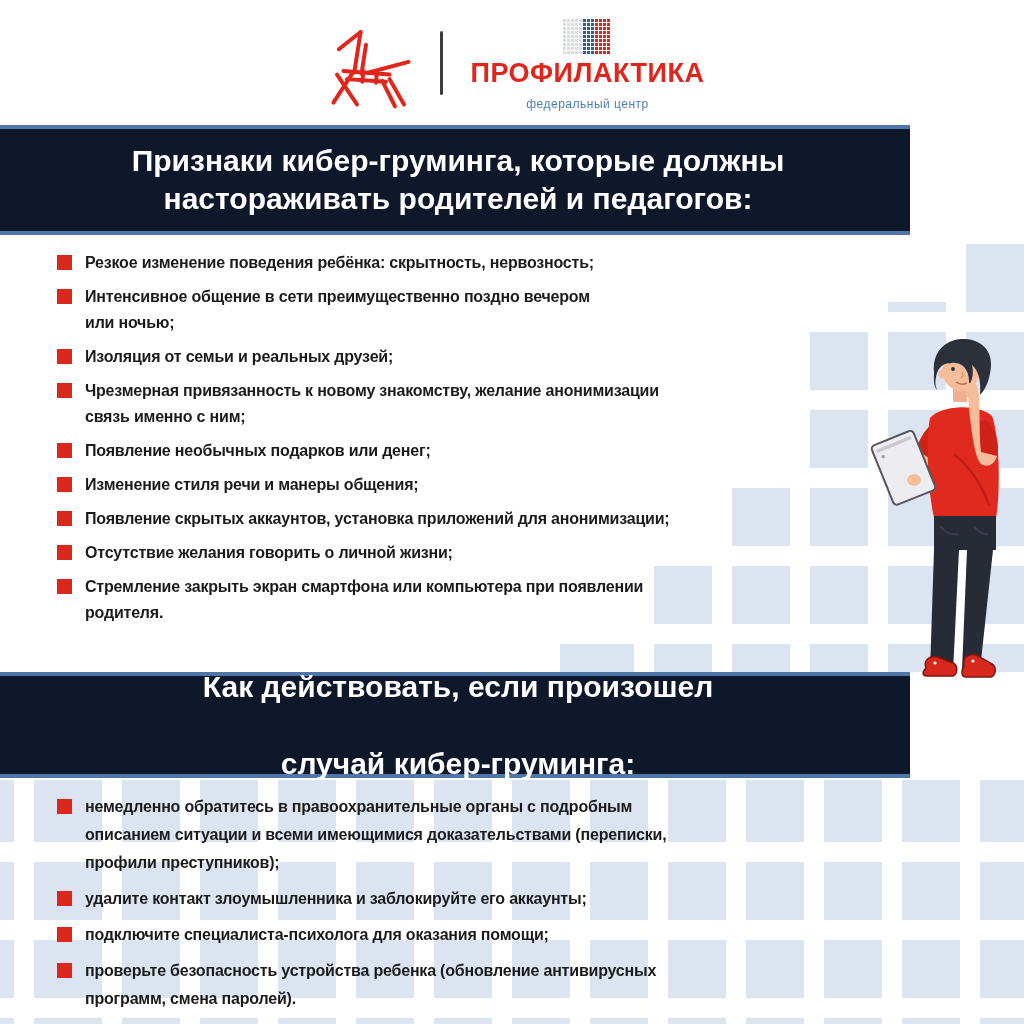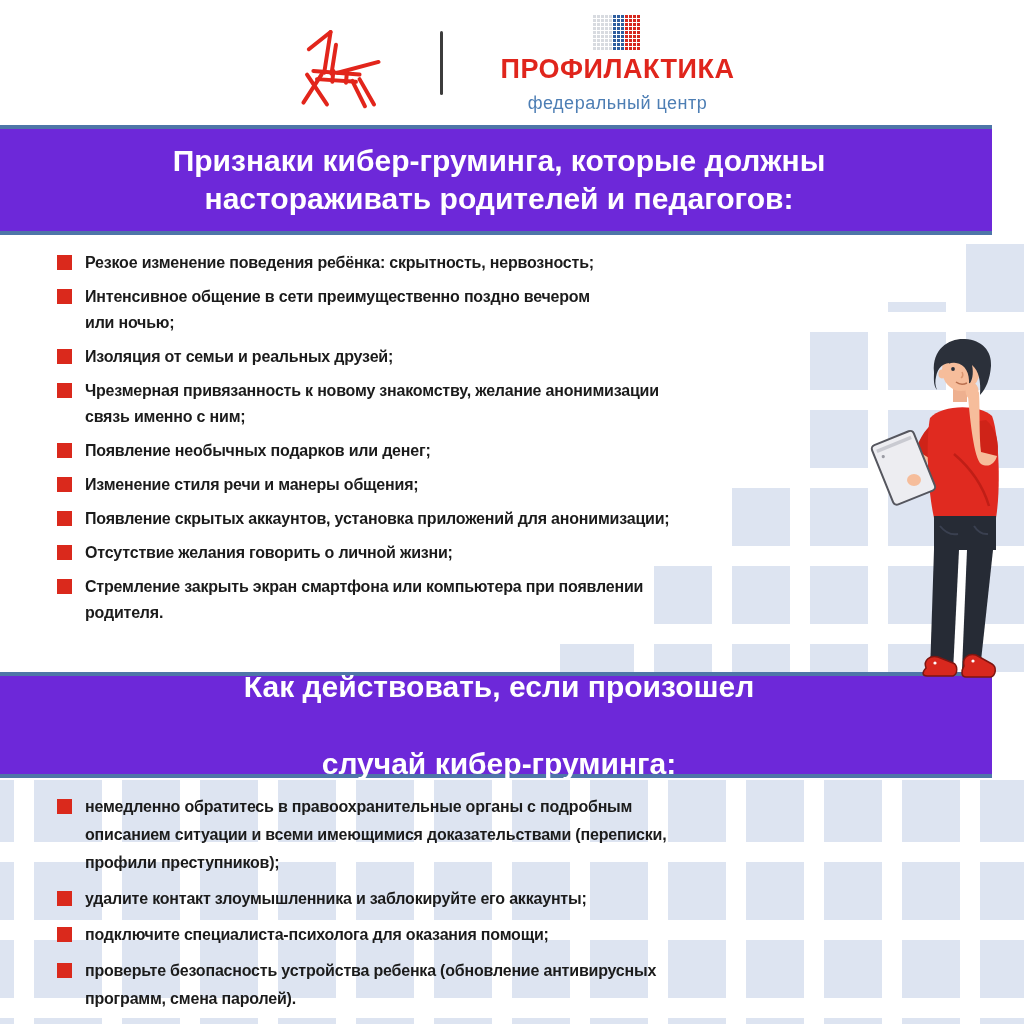--- a/index.html
+++ b/index.html
@@ -22,43 +22,43 @@
       260px 242px,182px 242px,182px 320px,104px 320px,104px 398px,0px 398px,
       0px 436px,484px 436px);
   }
   .px-bottom{
     left:0;top:780px;width:1024px;height:244px;
     background-position:44px 4px,44px 4px;
   }
   
   .header{
     position:absolute;left:0;top:0;width:1024px;height:125px;z-index:2;
-    display:flex;align-items:center;justify-content:center;gap:58px;
+    display:flex;align-items:center;justify-content:center;gap:28px;
   }
   .chair-logo{width:92px;height:86px;margin-top:6px;}
   .header-divider{width:3px;height:64px;background:#3c3c3c;border-radius:2px;}
   .brand-block{display:flex;flex-direction:column;align-items:center;margin-top:4px;}
   .pixel-flag{
     width:48px;height:36px;margin-bottom:4px;
     background-color:transparent;
     background-image:
       repeating-linear-gradient(90deg, transparent 0 3px, #ffffff 3px 4px),
       repeating-linear-gradient(180deg, transparent 0 3px, #ffffff 3px 4px),
       linear-gradient(90deg,#d8dbe0 0 20px,#2d5d9e 20px 32px,#d6281e 32px 48px);
   }
   .brand-name{
     color:#e0251c;font-weight:bold;font-size:27px;letter-spacing:0.5px;line-height:28px;
   }
   .brand-sub{
-    color:#4d7eb4;font-size:18px;letter-spacing:0.5px;margin-top:10px;
+    color:#4d7eb4;font-size:12px;letter-spacing:0.5px;margin-top:10px;
   }
   
   .banner{
-    position:absolute;left:0;width:992px;z-index:1;
-    background:#6d28d9;
+    position:absolute;left:0;width:910px;z-index:1;
+    background:#0f172a;
     border-top:4px solid #4e76a8;border-bottom:4px solid #4e76a8;
     box-sizing:border-box;
     display:flex;flex-direction:column;align-items:center;justify-content:center;padding-left:6px;
   }
   .banner1{top:125px;height:110px;}
   .banner2{top:672px;height:106px;gap:39px;}
   .banner .line{
     color:#ffffff;font-weight:bold;font-size:30px;line-height:38px;
     text-align:center;white-space:nowrap;
   }

